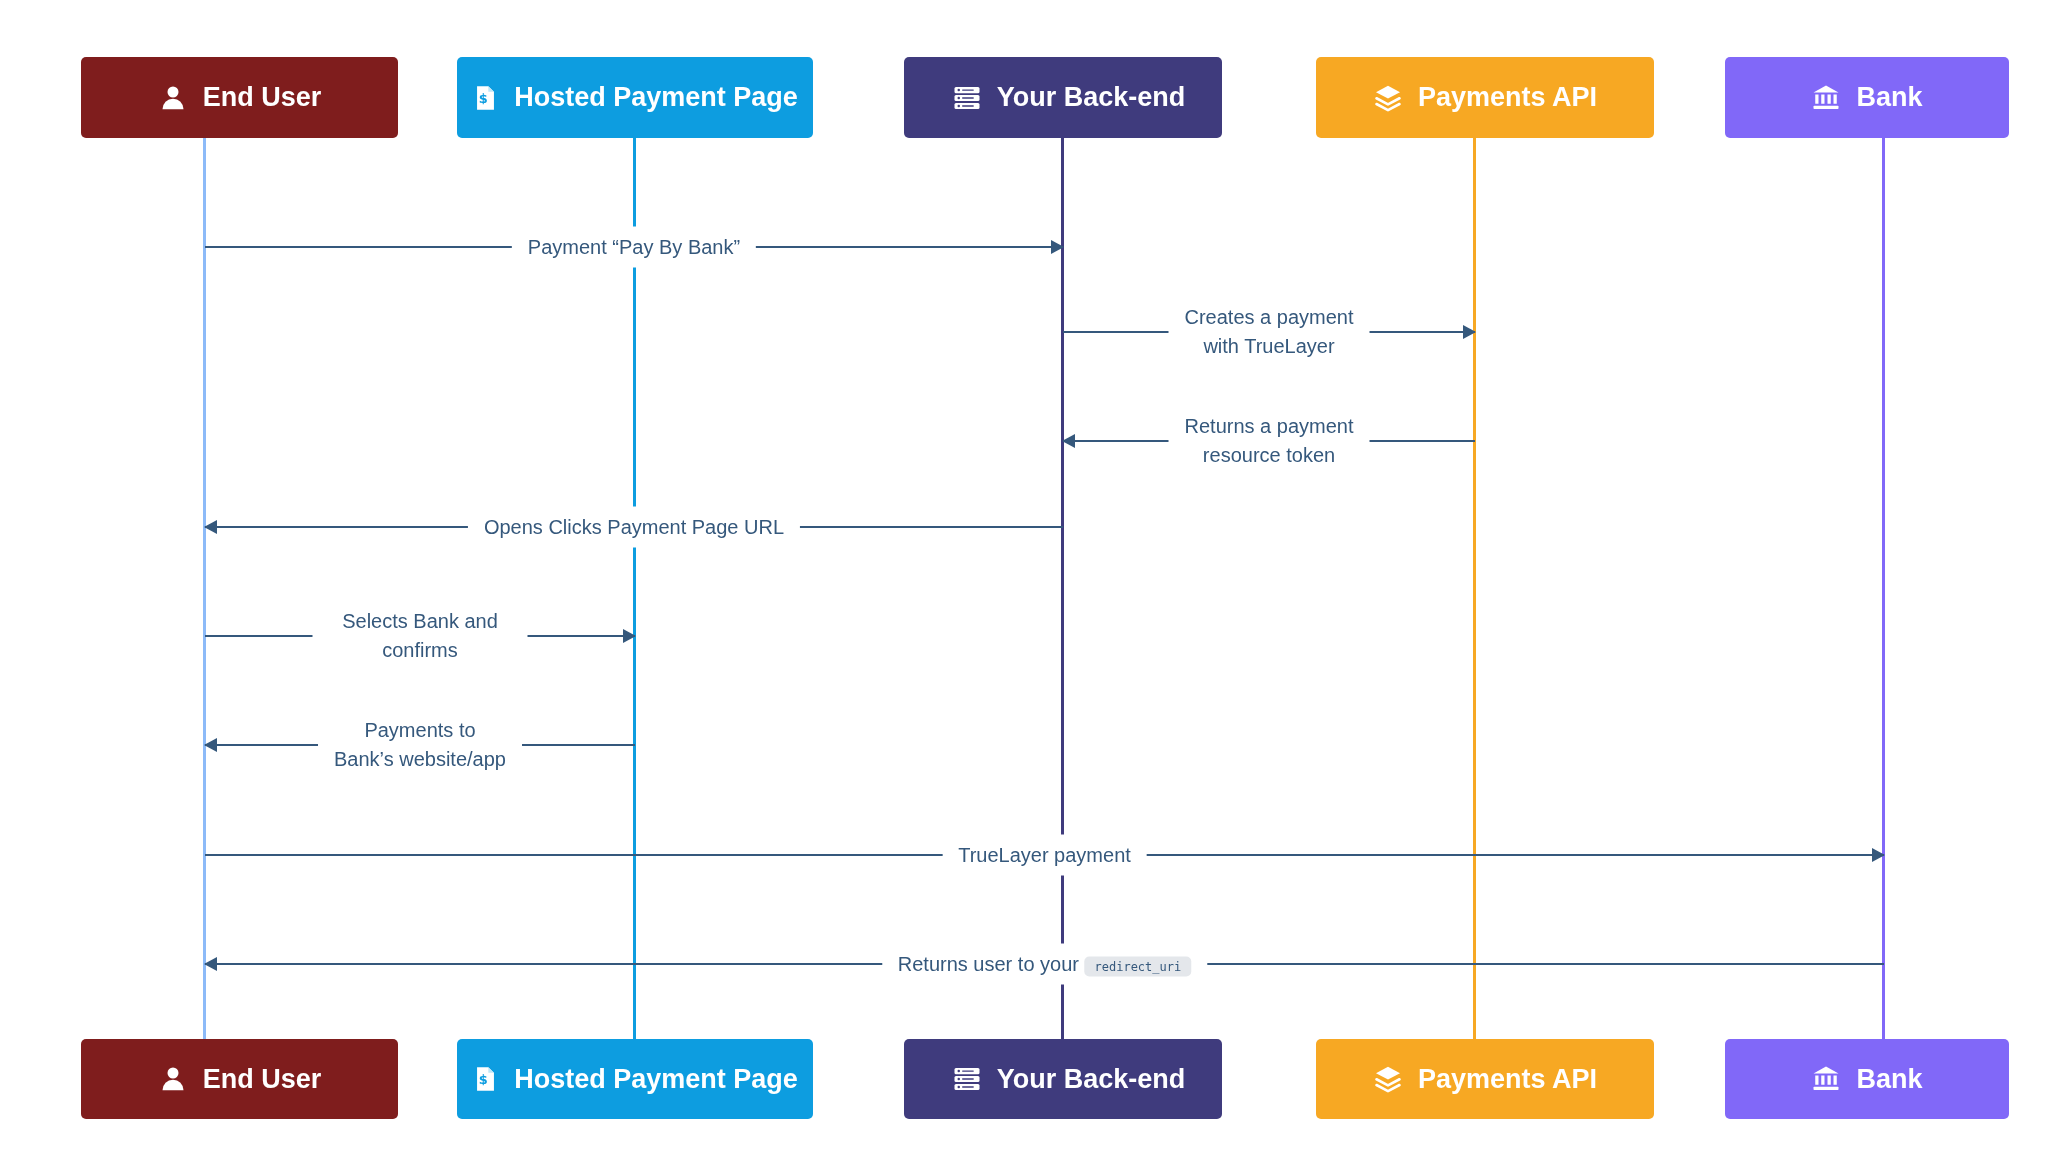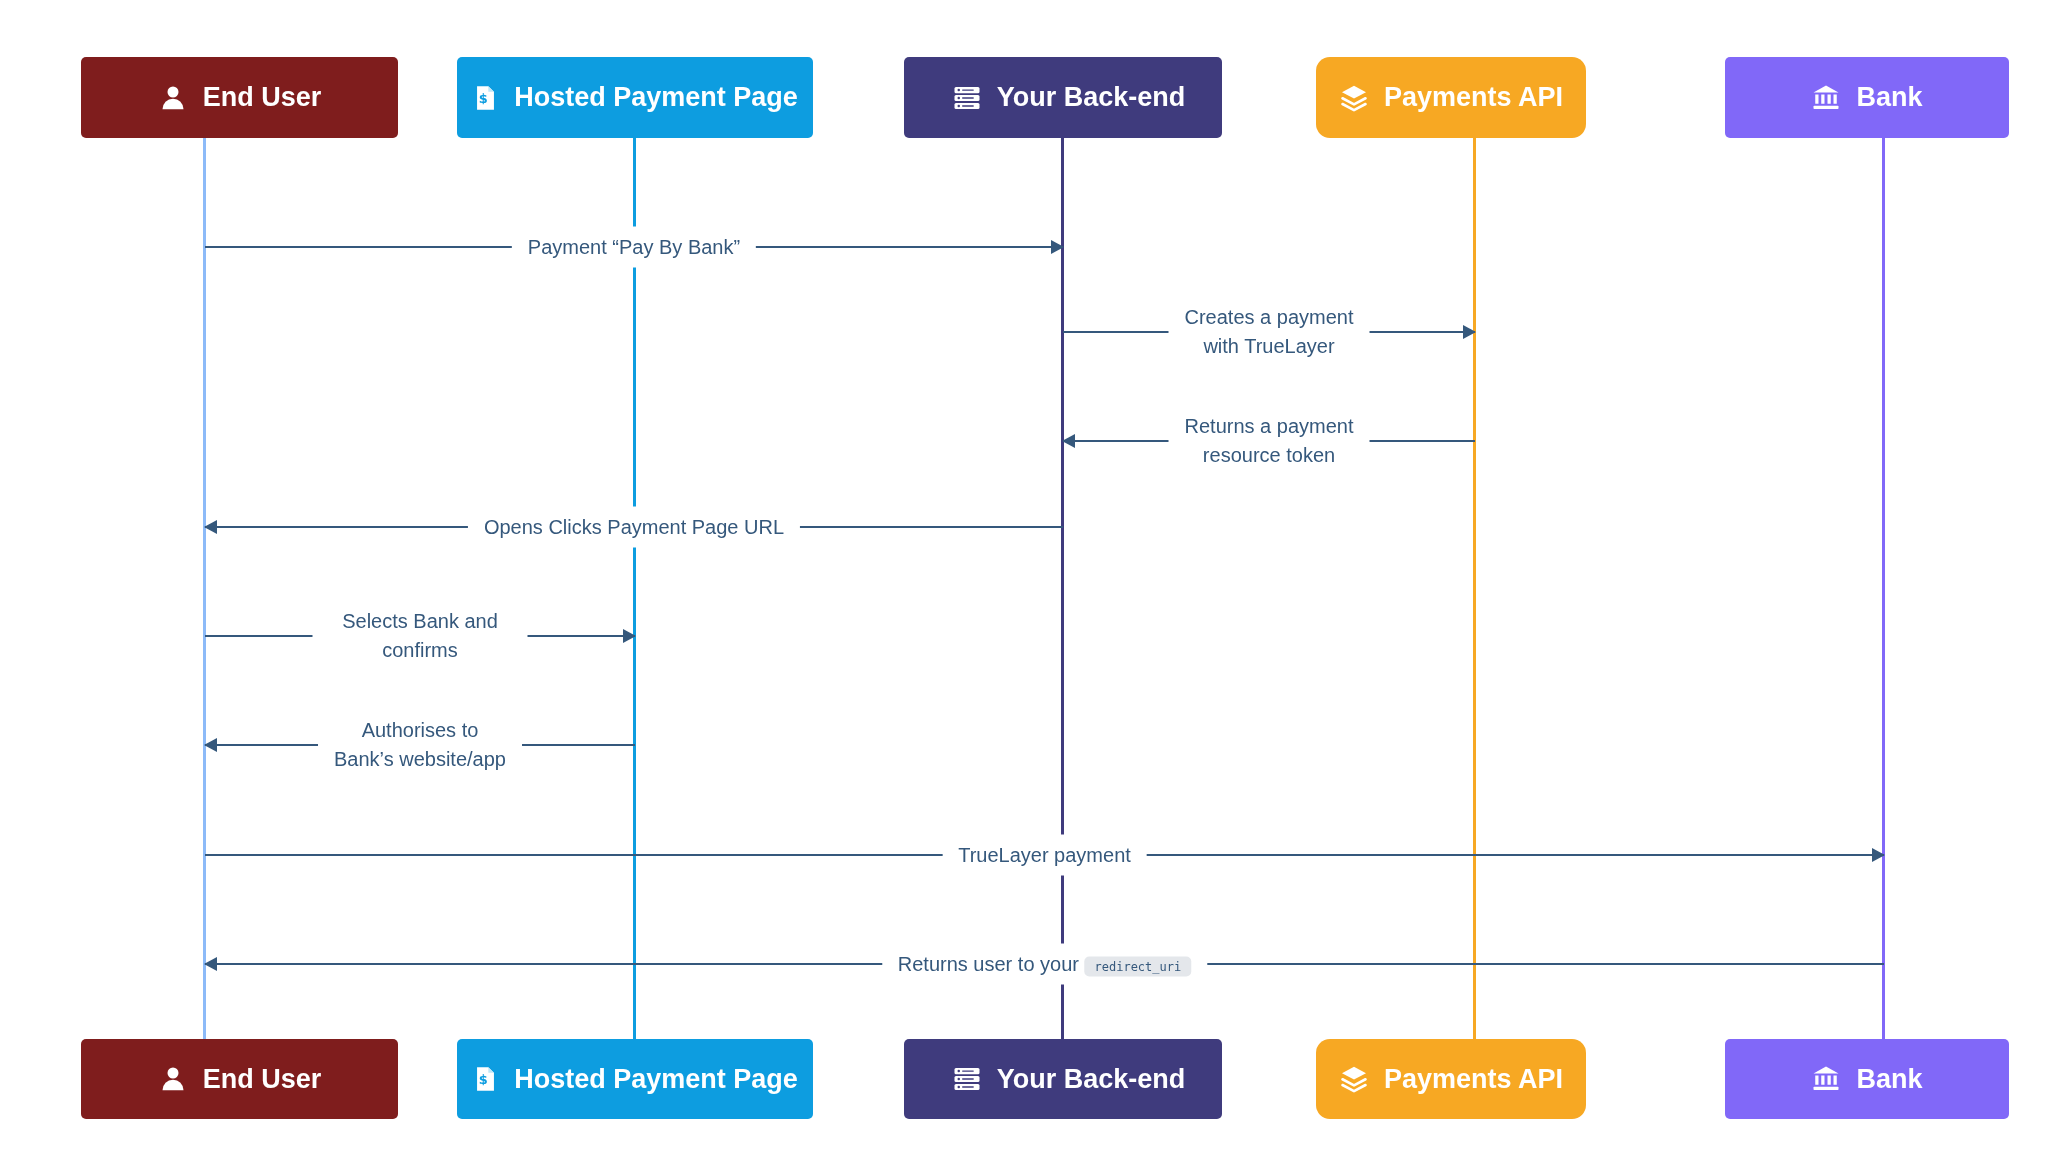--- a/index.html
+++ b/index.html
@@ -23,21 +23,21 @@
   .actor {
     position: absolute; height: 81px; border-radius: 5px;
     display: flex; align-items: center; justify-content: center; gap: 15px;
     color: #ffffff; font-size: 27px; font-weight: 700; z-index: 3;
   }
   .actor.top { top: 57px; }
   .actor.bottom { top: 1039px; height: 80px; }
   .c-user { background: #7f1d1d; left: 47px;   width: 317px; margin-left: 34px; }
   .c-hpp  { background: #0D9DE0; left: 457px;  width: 356px; }
   .c-be   { background: #3F3B7D; left: 904px;  width: 318px; padding-left: 11px; }
-  .c-pa   { background: #F7A823; left: 1316px; width: 270px; border-radius: 14px; }
+  .c-pa   { background: #F7A823; left: 1316px; width: 338px; }
   .c-bank { background: #8168F8; left: 1725px; width: 284px; }
   .actor .icon { display: flex; align-items: center; justify-content: center; }
 
   
   .msg { position: absolute; height: 0; z-index: 2; }
   .mline { position: absolute; left: 0; right: 0; top: -1.25px; height: 2.5px; background: #35587C; }
   .head {
     position: absolute; width: 0; height: 0; top: -7.5px;
     border-top: 7.5px solid transparent; border-bottom: 7.5px solid transparent;
   }
@@ -170,21 +170,21 @@
 
   <div class="msg m5">
     <div class="mline"></div>
     <div class="head right"></div>
     <div class="mlabel"><span>Selects Bank and confirms</span></div>
   </div>
 
   <div class="msg m6">
     <div class="mline"></div>
     <div class="head left"></div>
-    <div class="mlabel"><span>Authorises to
+    <div class="mlabel"><span>Payments to
 Bank’s website/app</span></div>
   </div>
 
   <div class="msg m7">
     <div class="mline"></div>
     <div class="head right"></div>
     <div class="mlabel"><span>TrueLayer payment</span></div>
   </div>
 
   <div class="msg m8">

